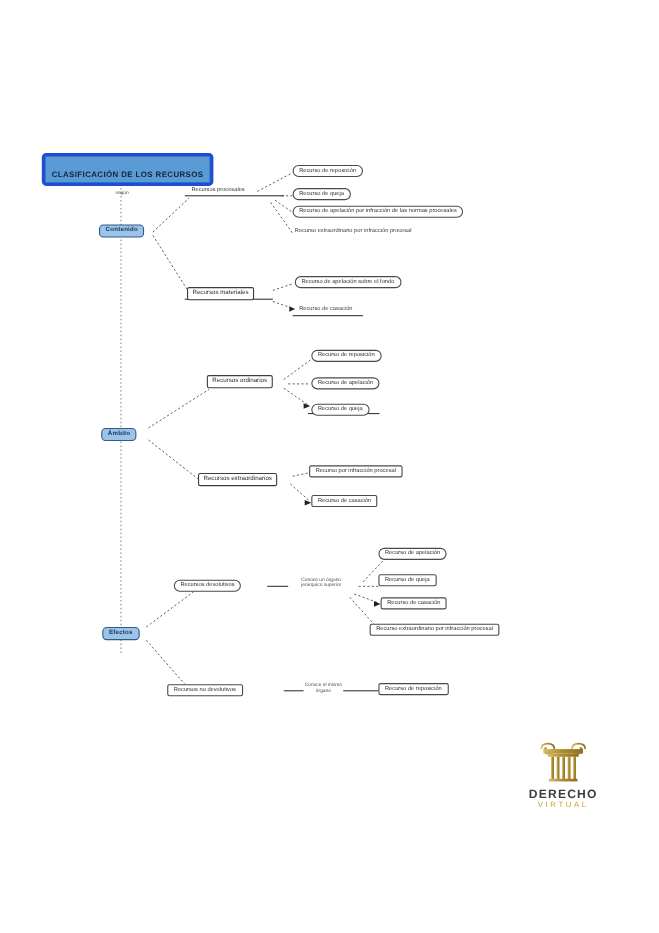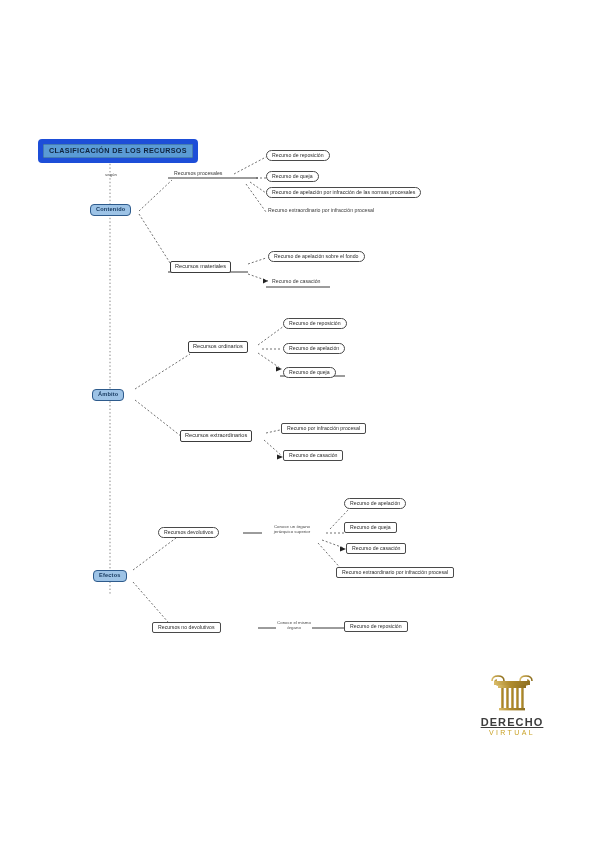--- a/index.html
+++ b/index.html
@@ -30,27 +30,27 @@
   }
   .node {
     position: absolute;
     box-sizing: border-box;
     white-space: nowrap;
     line-height: 1.05;
   }
   
   .n-root {
     background: #5a9bd5;
-    border: 5px solid #1d4ed8;
+    border: 3px solid #1d4ed8;
     border-radius: 4px;
     color: #10243e;
     font-weight: bold;
     font-size: 7.2px;
     letter-spacing: 0.35px;
-    padding: 3px 6px 3px 6px;
+    padding: 13px 6px 3px 6px;
     box-shadow: 0 0 0 0.5px #2f5f94 inset;
   }
   
   .n-blue {
     background: #9dc3e6;
     border: 1px solid #2e5b8c;
     border-radius: 4px;
     color: #13365c;
     font-weight: bold;
     font-size: 5.6px;
@@ -101,21 +101,20 @@
     width: 72px;
     text-align: center;
   }
   #logo .col-wrap { height: 42px; position: relative; }
   #logo .brand {
     font-size: 11px;
     font-weight: bold;
     letter-spacing: 1.1px;
     color: #3d3d3d;
     margin-top: 2px;
-    text-decoration: underline;
   }
   #logo .brand-sub {
     font-size: 7px;
     letter-spacing: 2.4px;
     color: #c9a227;
     margin-top: 1px;
   }
 </style>
 </head>
 <body>

